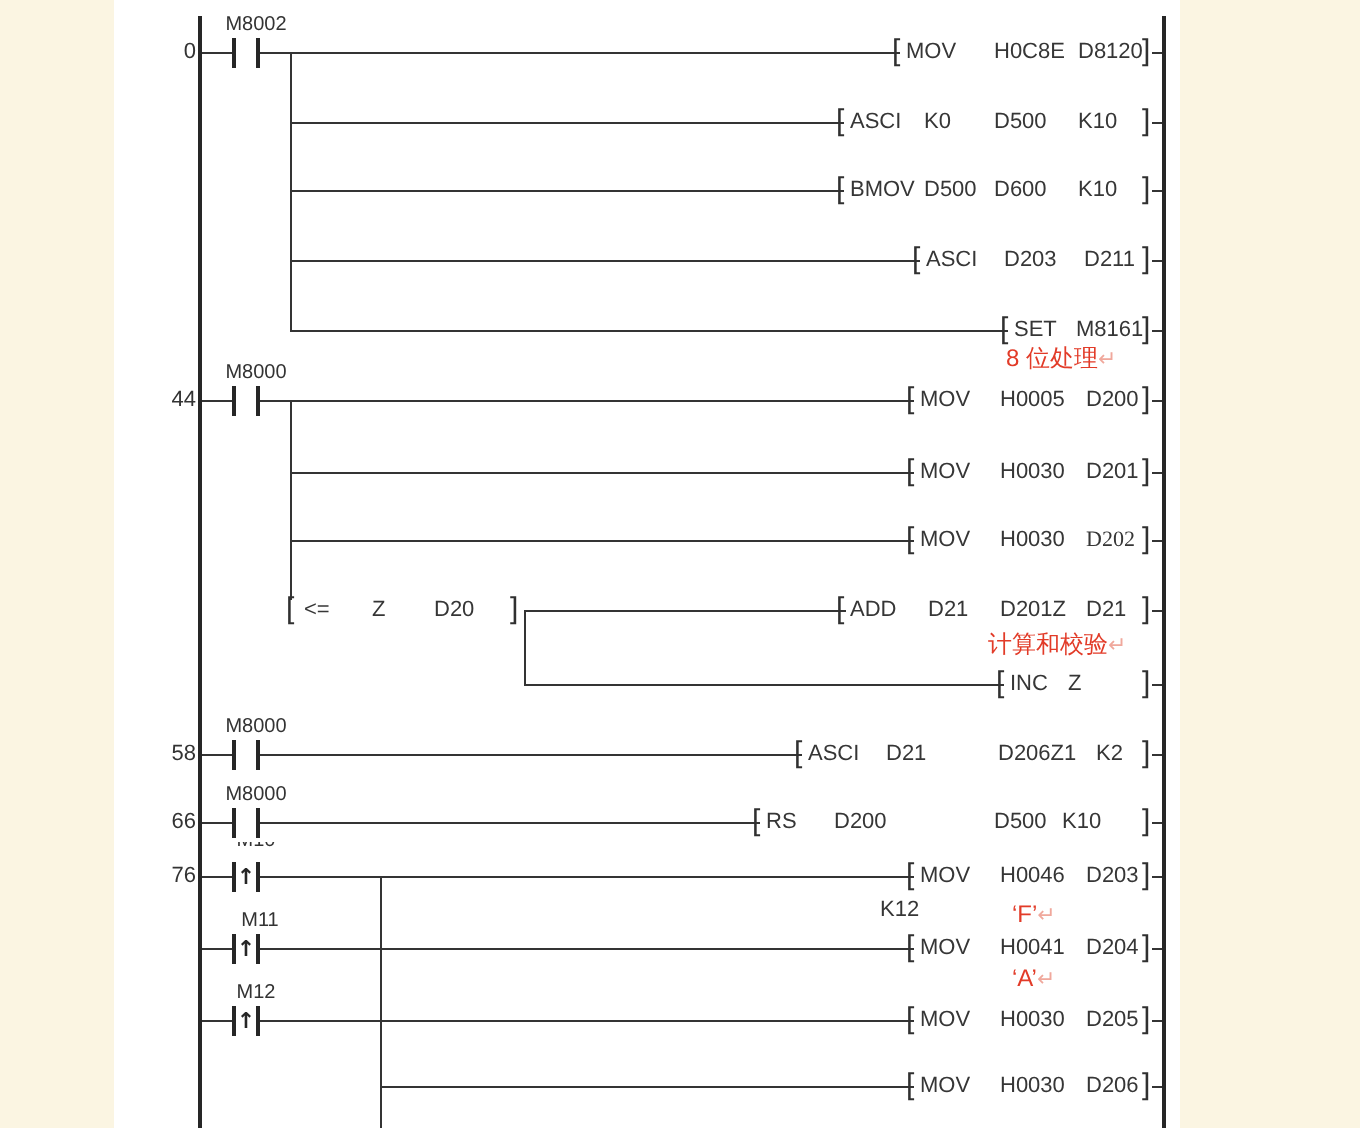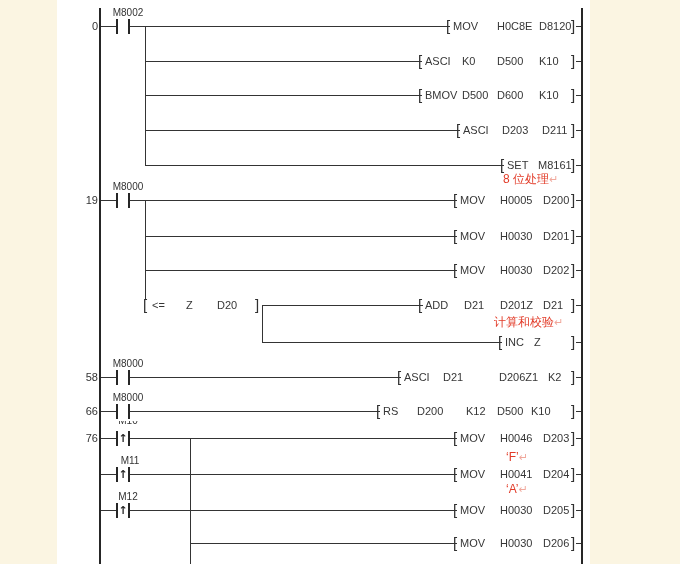--- a/index.html
+++ b/index.html
@@ -63,21 +63,21 @@
     <div class="wh" style="left: 576px; top: 474px; width: 6px;"></div>
     <div class="wh" style="left: 576px; top: 510px; width: 6px;"></div>
     <div class="wh" style="left: 576px; top: 543px; width: 6px;"></div>
     <div class="wv" style="left: 145px; top: 26px; height: 139px;"></div>
     <div class="wv" style="left: 145px; top: 200px; height: 100px;"></div>
     <div class="wv" style="left: 262px; top: 305px; height: 37px;"></div>
     <div class="wv" style="left: 190px; top: 438px; height: 126px;"></div>
     <div class="rail" style="left: 99px; top: 8px; height: 556px;"></div>
     <div class="rail" style="left: 581px; top: 8px; height: 556px;"></div>
     <span class="num" style="position: absolute; left: 68px; top: 20px;">0</span>
-    <span class="num" style="position: absolute; left: 68px; top: 194px;">19</span>
+    <span class="num" style="position: absolute; left: 68px; top: 194px;">44</span>
     <span class="num" style="position: absolute; left: 68px; top: 371px;">58</span>
     <span class="num" style="position: absolute; left: 68px; top: 405px;">66</span>
     <span class="num" style="position: absolute; left: 68px; top: 432px;">76</span>
     <div class="contact" style="left: 116px; top: 19px;">
       <div class="cover"></div>
       <div class="tick l"></div>
       <div class="tick r"></div>
     </div>
     <span class="clabel" style="position: absolute; left: 98px; top: 7px;">M8002</span>
     <div class="contact" style="left: 116px; top: 193px;">
@@ -168,21 +168,21 @@
       <span class="br" style="left: 0px;">[</span>
       <span style="left: 7px;">MOV</span>
       <span style="left: 47px;">H0030</span>
       <span style="left: 90px;">D201</span>
       <span class="br" style="left: 118px;">]</span>
     </div>
     <div class="instr" style="left: 453px; top: 260px; width: 128px;">
       <span class="br" style="left: 0px;">[</span>
       <span style="left: 7px;">MOV</span>
       <span style="left: 47px;">H0030</span>
-      <span style="left: 90px;">D202</span>
+      <span style="left: 90px; font-family: Liberation Serif, serif;">D202</span>
       <span class="br" style="left: 118px;">]</span>
     </div>
     <div class="instr" style="left: 143px; top: 295px; width: 122px;">
       <span class="br" style="left: 0px;">[</span>
       <span style="left: 9px;">&lt;=</span>
       <span style="left: 43px;">Z</span>
       <span style="left: 74px;">D20</span>
       <span class="br" style="left: 112px;">]</span>
     </div>
     <div class="instr" style="left: 418px; top: 295px; width: 163px;">
@@ -204,21 +204,21 @@
       <span style="left: 7px;">ASCI</span>
       <span style="left: 46px;">D21</span>
       <span style="left: 102px;">D206Z1</span>
       <span style="left: 151px;">K2</span>
       <span class="br" style="left: 174px;">]</span>
     </div>
     <div class="instr" style="left: 376px; top: 401px; width: 205px;">
       <span class="br" style="left: 0px;">[</span>
       <span style="left: 7px;">RS</span>
       <span style="left: 41px;">D200</span>
-      <span style="left: 90px;">K12</span>
+      <span style="left: 64px; margin-top: 44px;">K12</span>
       <span style="left: 121px;">D500</span>
       <span style="left: 155px;">K10</span>
       <span class="br" style="left: 195px;">]</span>
     </div>
     <div class="instr" style="left: 453px; top: 428px; width: 128px;">
       <span class="br" style="left: 0px;">[</span>
       <span style="left: 7px;">MOV</span>
       <span style="left: 47px;">H0046</span>
       <span style="left: 90px;">D203</span>
       <span class="br" style="left: 118px;">]</span>

